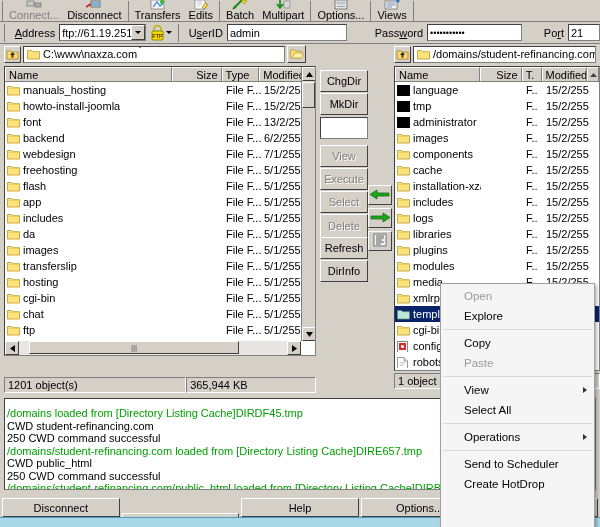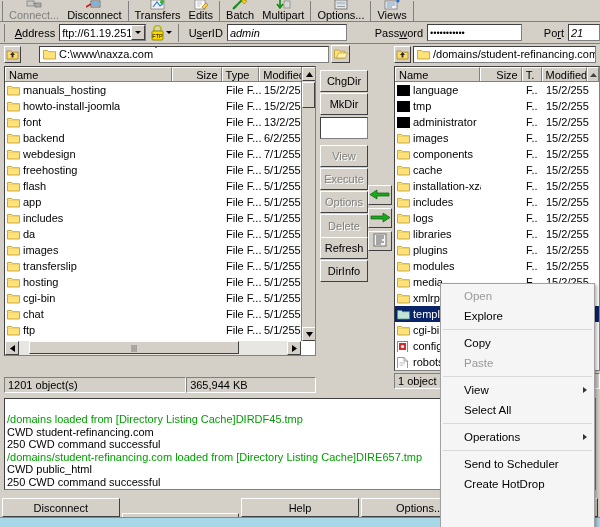--- a/index.html
+++ b/index.html
@@ -48,21 +48,20 @@
     position: absolute; right: 0; top: 0; width: 14px; height: 15px;
     background: #d4d0c8; border: 1px solid #fff; border-right-color:#404040; border-bottom-color:#404040;
     display: flex; align-items: center; justify-content: center;
   }
   .tri-d { width:0;height:0;border-left:3px solid transparent;border-right:3px solid transparent;border-top:3px solid #000; }
   .txtin {
     height: 17px; background: #fff; border: 1px solid #808080;
     border-top-color:#404040; border-left-color:#404040;
     font-size: 11px; padding: 1px 2px; display:flex; align-items:center; overflow:hidden;
     white-space: nowrap;
-    font-style: italic;
   }
   .ftpbtn {
     width: 18px; height: 18px; background: #d4d0c8;
     display:flex;align-items:center;justify-content:center; margin-left:4px;
   }
   .dropbtn { width:12px;height:18px;display:flex;align-items:center;justify-content:center; }
   .vsep { width:1px;height:18px;background:#808080;margin:0 4px; }
 
   
   .row3 { position:absolute; left:0; top:44px; width:600px; height:20px; background:#d4d0c8; }
@@ -142,21 +141,21 @@
   .stcell {
     height:16px; border:1px solid #808080; border-top-color:#808080;
     border-left-color:#808080; border-right-color:#fff; border-bottom-color:#fff;
     padding:1px 3px; display:flex; align-items:center; overflow:hidden; white-space:nowrap;
   }
 
   
   .logbox {
     position:absolute; background:#fff;
     border:1px solid #808080;border-top-color:#404040;border-left-color:#404040;
-    overflow:hidden; padding:14px 2px;
+    overflow:hidden; padding:8px 2px;
     font-size:11px; line-height:12.5px;
   }
   .logline { white-space:nowrap; }
   .lg { color:#00a000; }
   .lk { color:#000; }
 
   
   .btnbar { position:absolute; left:0; bottom:10px; width:600px; height:19px; display:flex; align-items:center; }
   .bbtn {
     height:19px; background:#d4d0c8;
@@ -306,21 +305,21 @@
 
   <div class="row3">
 
     <div class="pathbox" style="left:4px;top:0;">
       <div class="upbtn">
         <svg width="13" height="12" viewBox="0 0 13 12">
           <path d="M1 3 h4 l1.2 1.2 H12 V11 H1 Z" fill="#ffd966" stroke="#9a7d1a" stroke-width=".7"></path>
           <path d="M6.5 4 L9 7 H7.4 V9.6 H5.6 V7 H4 Z" fill="#2b2b2b"></path>
         </svg>
       </div>
-      <div class="pathcombo" style="width:290px;margin-left:18px">
+      <div class="pathcombo" style="width:262px;margin-left:2px">
         <span class="ficon" style="margin-right:3px;margin-left:1px">
           <svg width="13" height="11" viewBox="0 0 13 11">
               <path d="M0.5 1.5 h4 l1.2 1.2 H12.5 V10 H0.5 Z" fill="#ffe27a" stroke="#b89b2a" stroke-width=".8"></path>
             </svg>
         </span>
         <span>C:\www\naxza.com</span>
         <span class="arrow"><i class="tri-d"></i></span>
       </div>
       <div class="foldbtn">
         <svg width="14" height="12" viewBox="0 0 14 12">
@@ -597,21 +596,21 @@
   </div>
   <div class="statusbar" style="left:4px; top:377px; width:312px;">
     <div class="stcell" style="width:188px">1201 object(s)</div>
     <div class="stcell" style="width:134px">365,944 KB</div>
   </div>
 
   <div class="midbtn" style="left:320px;top:70px;width:48px;height:22px">ChgDir</div>
     <div class="midbtn" style="left:320px;top:93px;width:48px;height:22px">MkDir</div>
     <div class="midbtn disabled" style="left:320px;top:145px;width:48px;height:22px">View</div>
     <div class="midbtn disabled" style="left:320px;top:168px;width:48px;height:22px">Execute</div>
-    <div class="midbtn disabled" style="left:320px;top:191px;width:48px;height:22px">Options</div>
+    <div class="midbtn disabled" style="left:320px;top:191px;width:48px;height:22px">Select</div>
     <div class="midbtn disabled" style="left:320px;top:214px;width:48px;height:24px">Delete</div>
     <div class="midbtn" style="left:320px;top:237px;width:48px;height:22px">Refresh</div>
     <div class="midbtn" style="left:320px;top:260px;width:48px;height:22px">DirInfo</div>
   <div class="midbox" style="left:320px;top:117px;width:48px;height:22px;"></div>
   <div class="midbtn" style="left:368px;top:185px;width:24px;height:20px">
       <span><svg width="20" height="11" viewBox="0 0 20 11">
           <path d="M7 1 L0 5.5 L7 10 V7 H19 V4 H7 Z" fill="#1ba81b" stroke="#0a600a" stroke-width=".7"></path>
         </svg></span>
     </div>
     <div class="midbtn" style="left:368px;top:208px;width:24px;height:20px">

